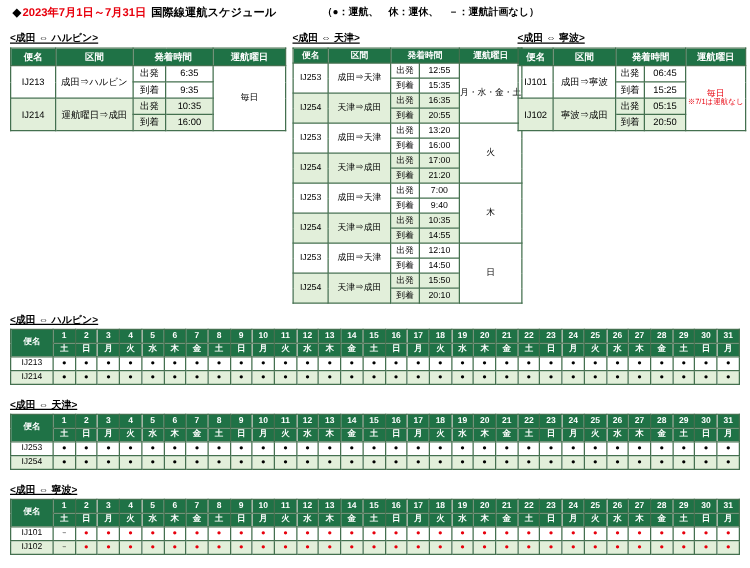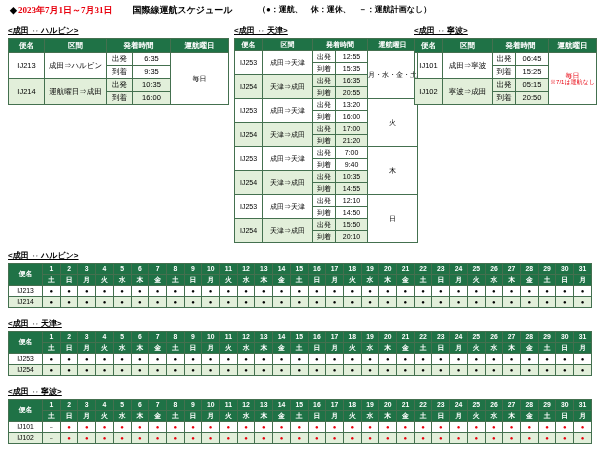--- a/index.html
+++ b/index.html
@@ -3,21 +3,21 @@
 <meta charset="utf-8">
 <style>
   html,body{margin:0;padding:0;}
   body{
     width:600px;height:454px;background:#ffffff;position:relative;
     font-family:"Liberation Sans",sans-serif;color:#000;overflow:hidden;
   }
   
   .page-header{position:absolute;top:4px;left:10px;font-size:9px;font-weight:bold;white-space:nowrap;}
   .bullet{color:#000;margin-right:1px;}
-  .date-red{color:#e8000d;margin-right:20px;font-family:Liberation Serif, serif;}
+  .date-red{color:#e8000d;margin-right:4px;}
   .legend{position:absolute;top:4px;left:258px;font-size:8px;font-weight:bold;white-space:nowrap;text-align:right;}
   
   .sched{position:absolute;}
   .s0{left:8px;top:25px;}
   .s1{left:234px;top:25px;}
   .s2{left:414px;top:25px;}
   .tbl-title{font-size:8px;font-weight:bold;margin:0 0 2px 0;white-space:nowrap;text-decoration:underline;}
   table{border-collapse:collapse;table-layout:fixed;}
   .sched-tbl th,.sched-tbl td{
     border:1px solid #44704f;padding:0;text-align:center;vertical-align:middle;

